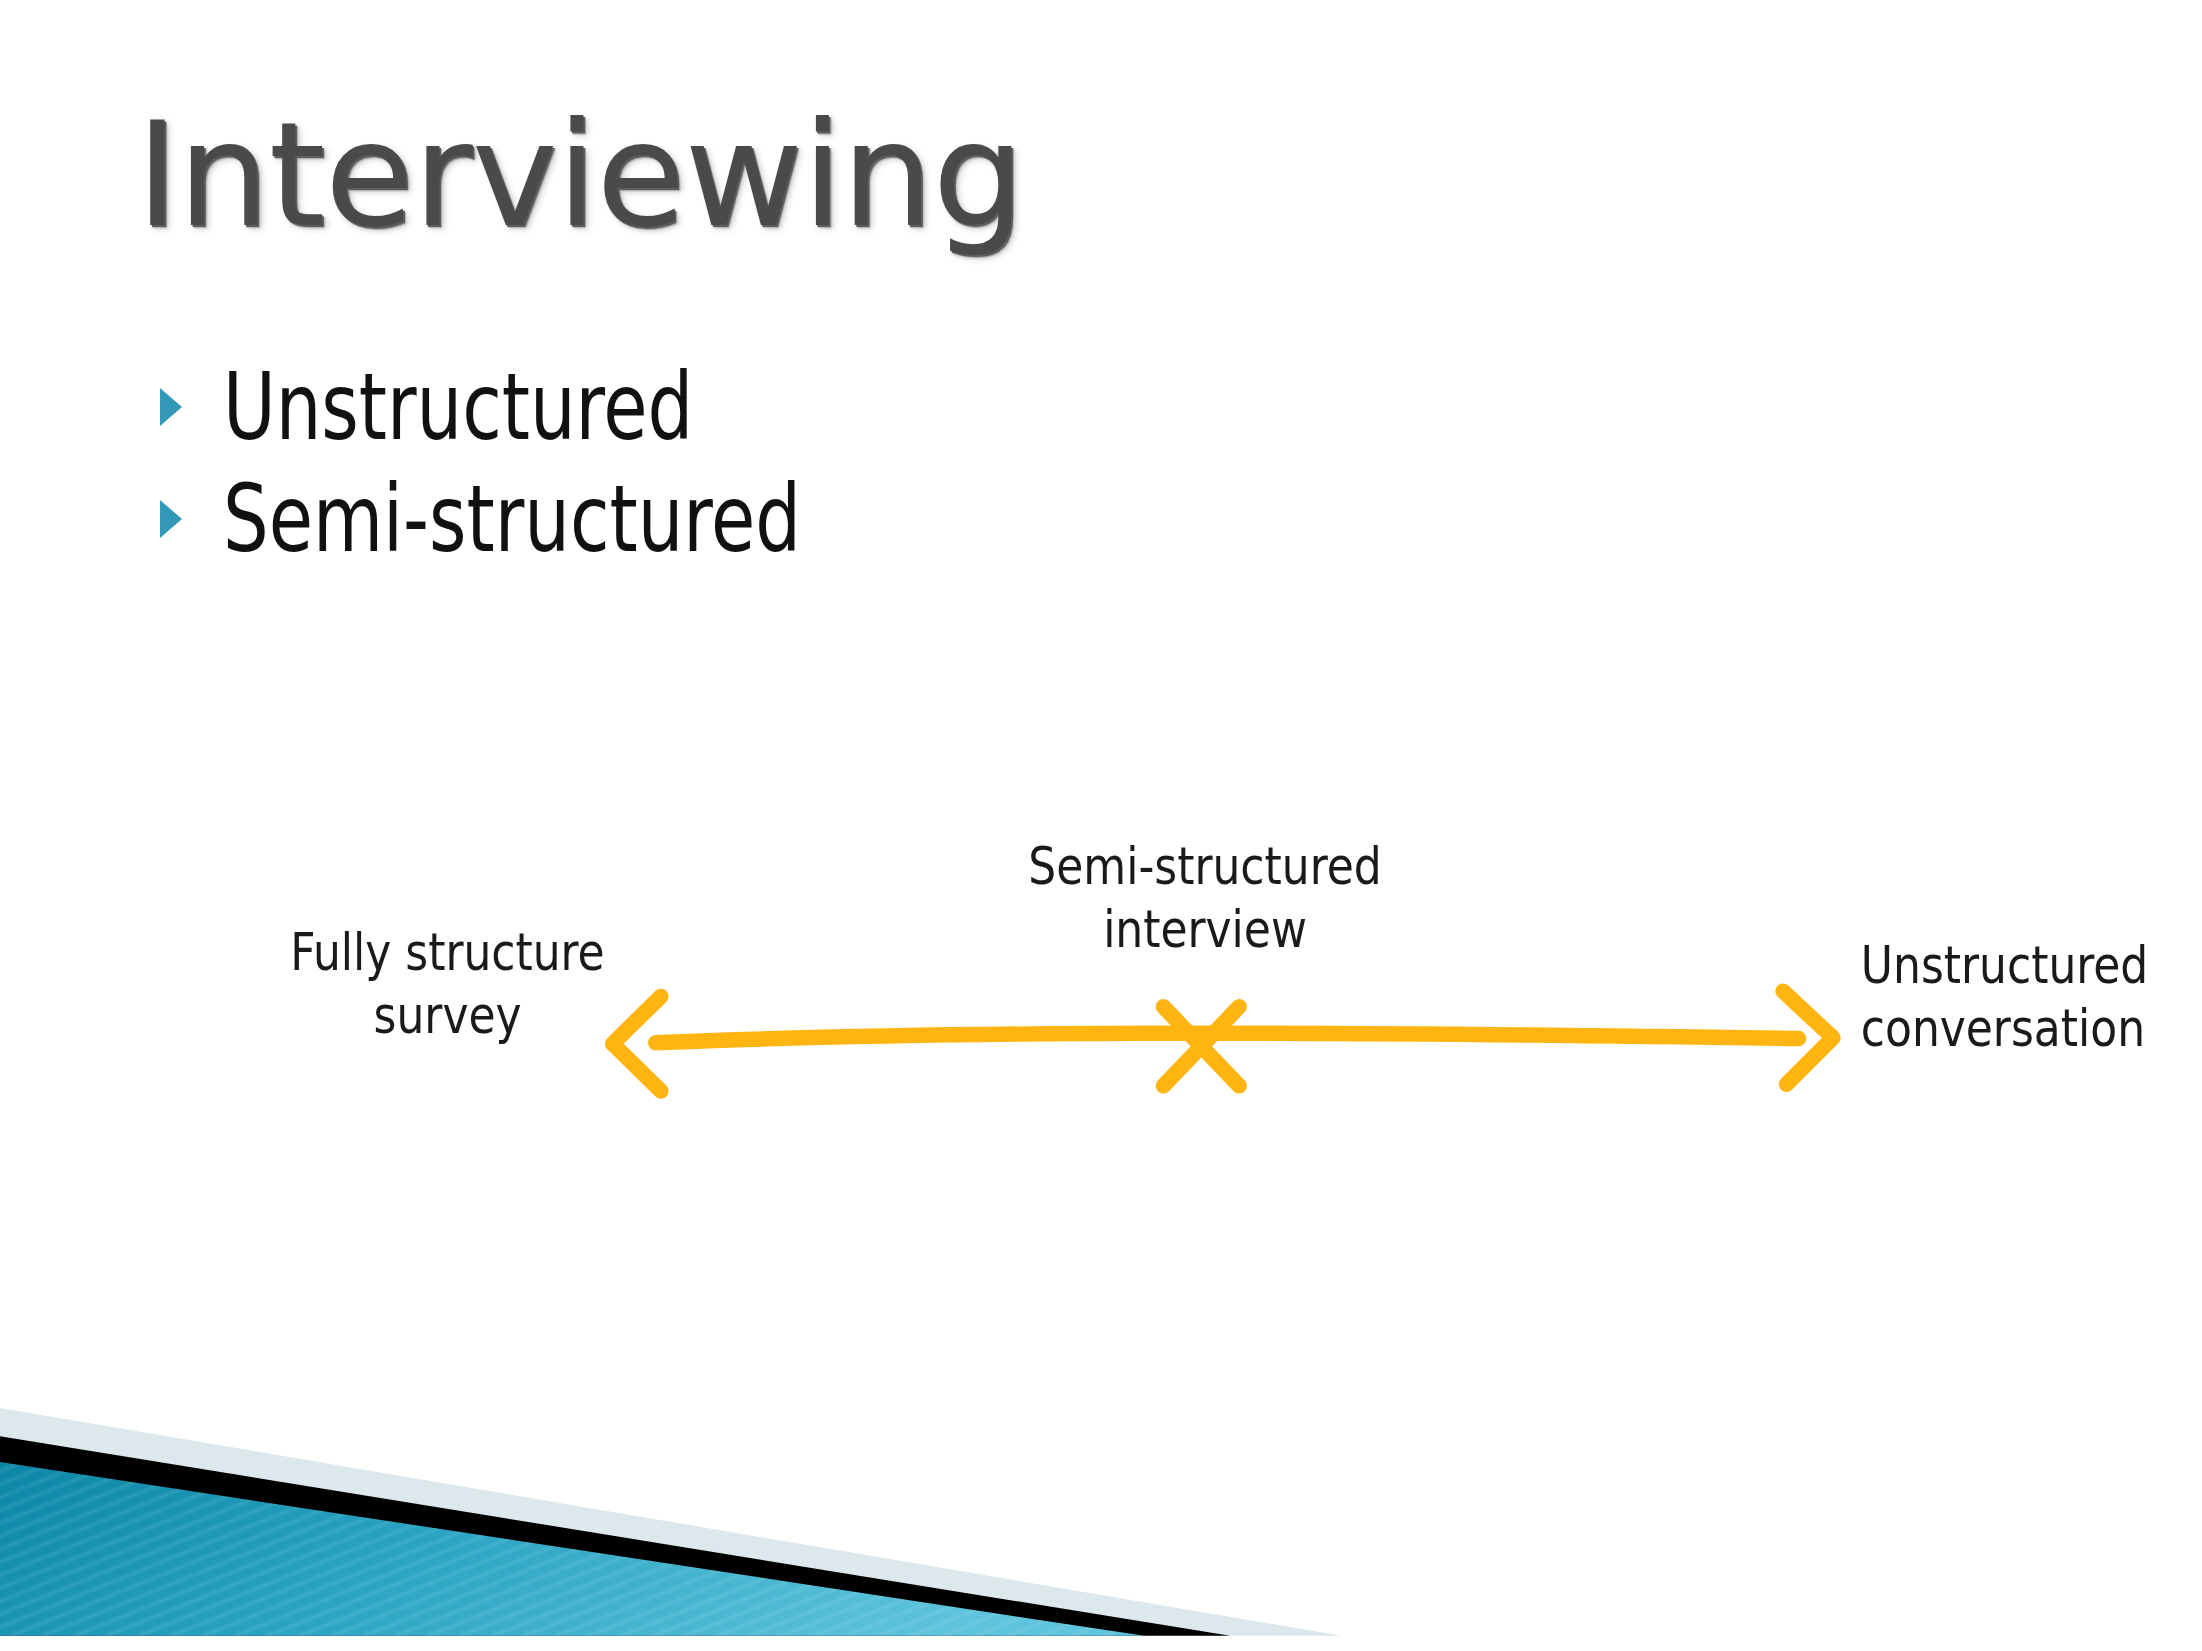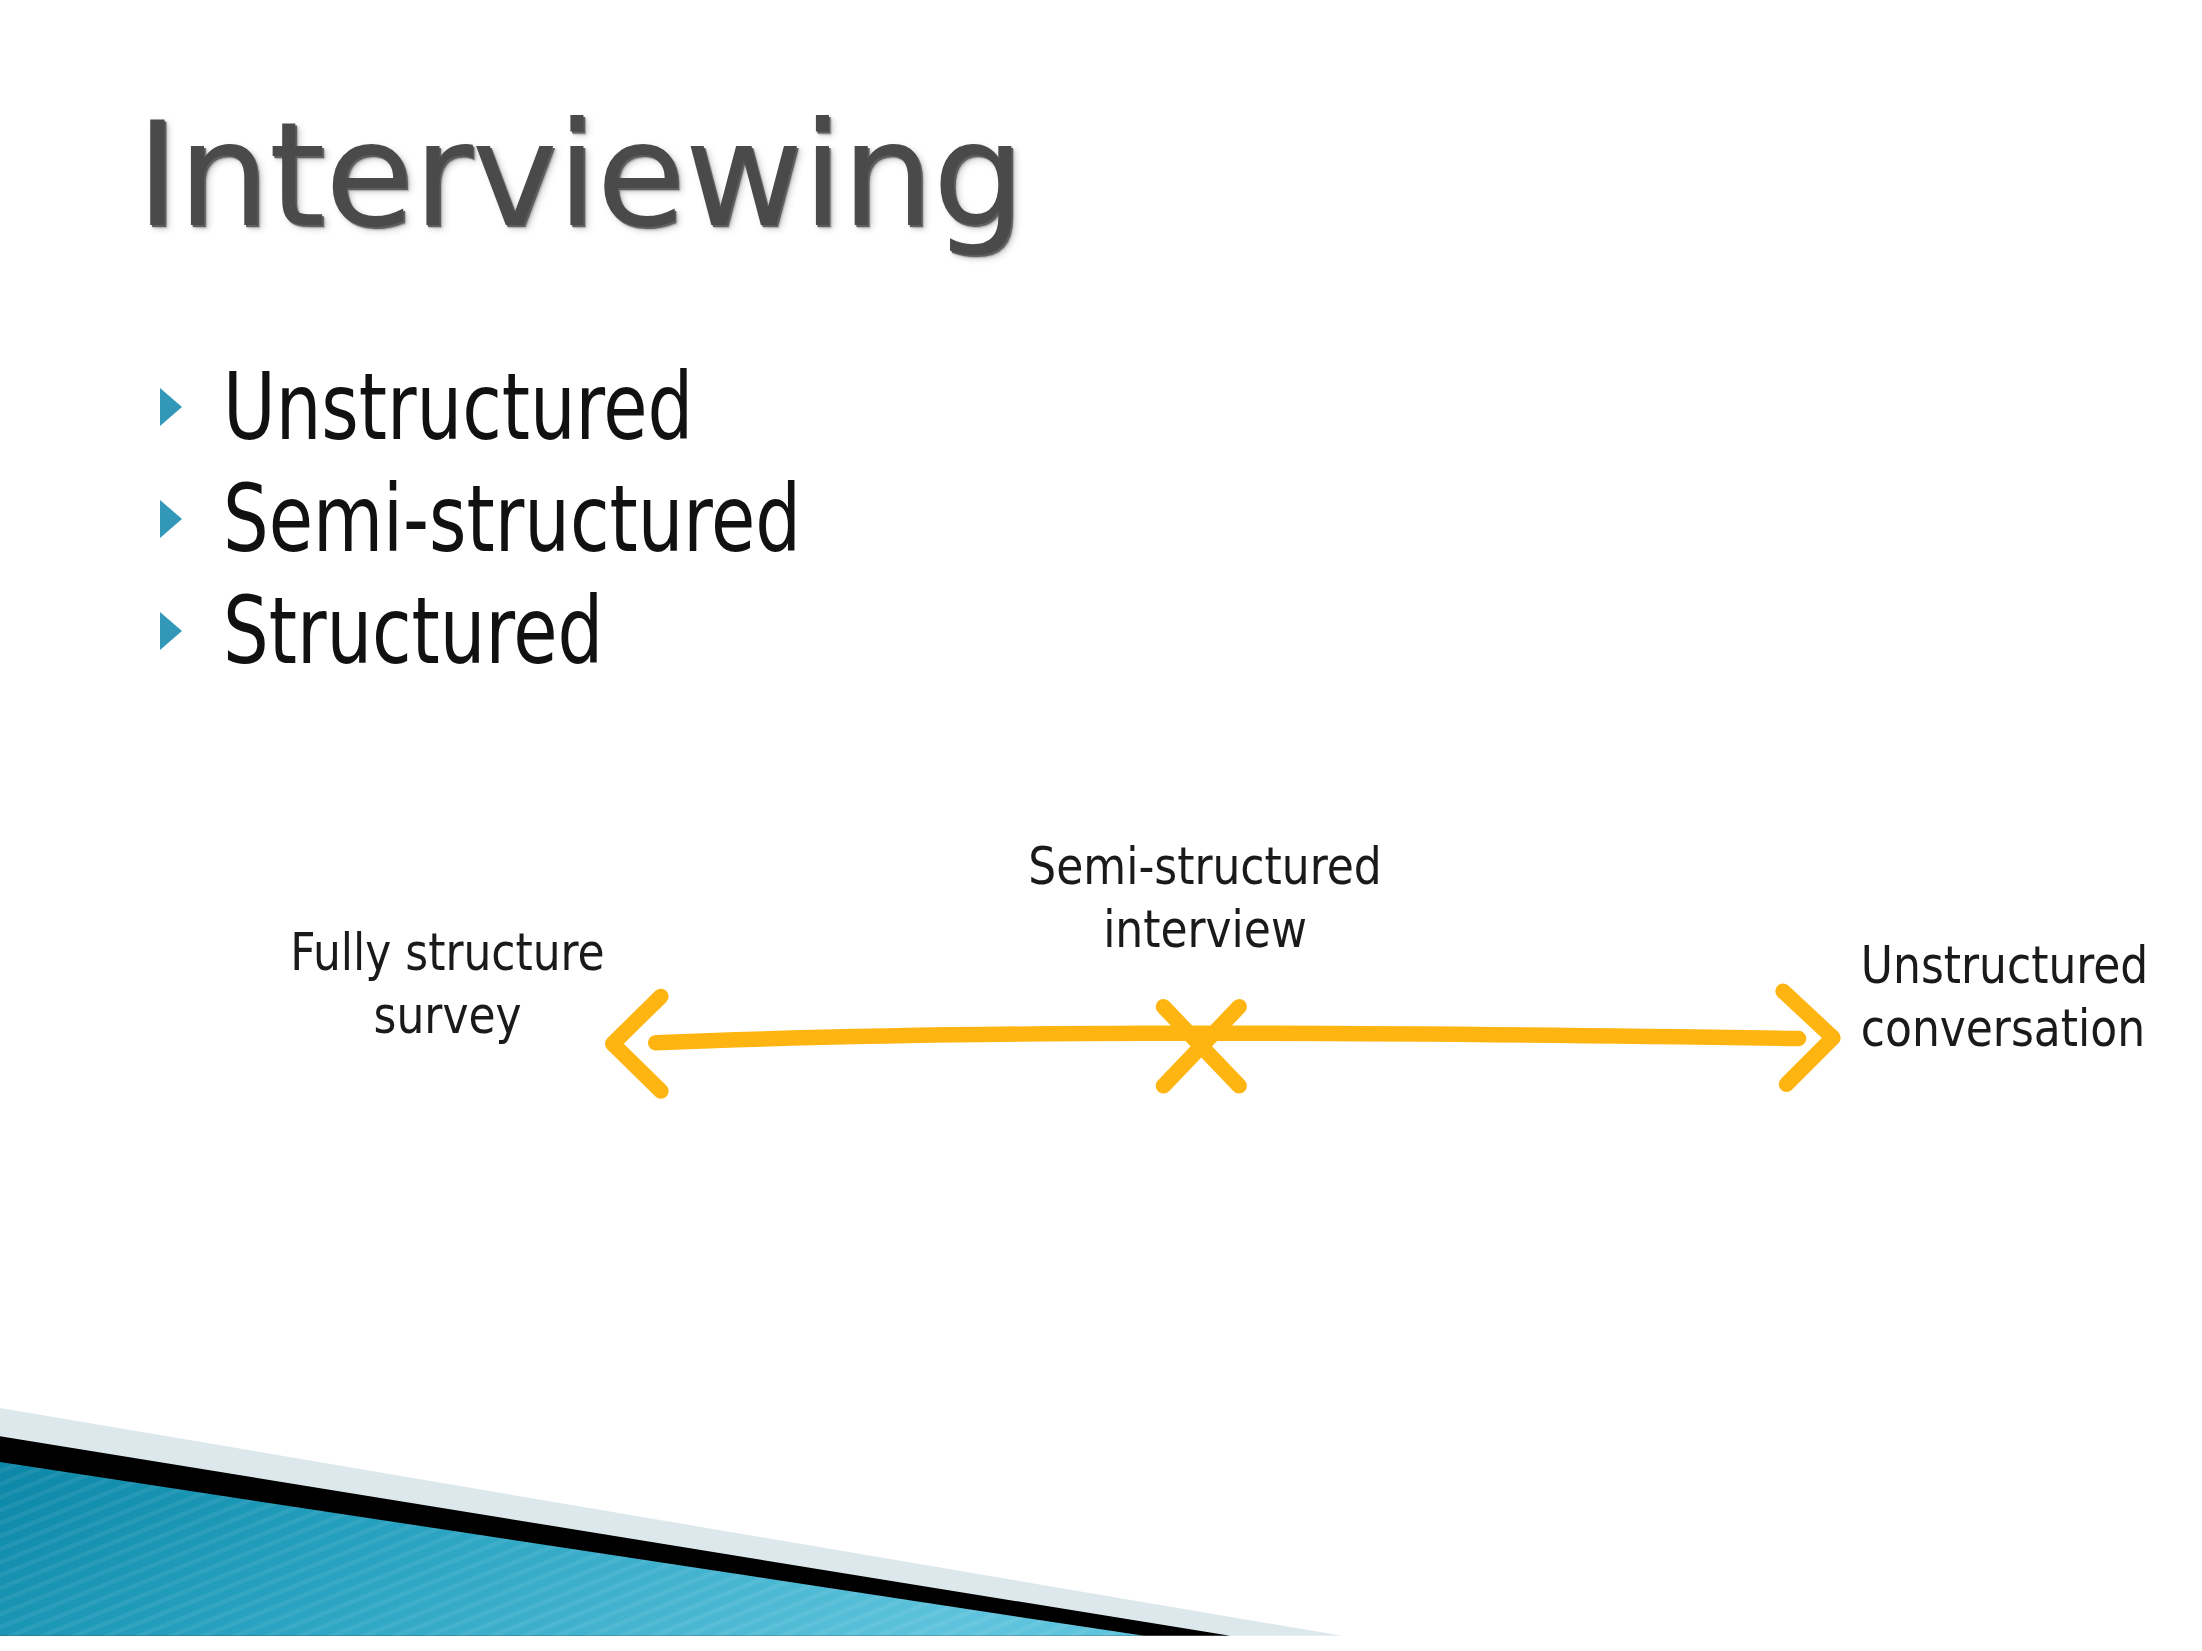--- a/index.html
+++ b/index.html
@@ -140,24 +140,20 @@
     <div class="bullet-row">
       <span class="bullet-marker"></span>
       <span class="bullet-label">Unstructured</span>
     </div>
 
     <div class="bullet-row">
       <span class="bullet-marker"></span>
       <span class="bullet-label">Semi-structured</span>
     </div>
 
-    <div class="bullet-row">
-      <span class="bullet-marker"></span>
-      <span class="bullet-label">Structured</span>
-    </div>
 
   </div>
 
   <div id="continuum">
 
     <svg width="2203" height="327" viewBox="0 0 2560 380">
 
       <path d="M 762 252 C 1100 238, 1500 238, 2090 247" fill="none" stroke="#FFB511" stroke-width="18" stroke-linecap="round"></path>
 
       <path d="M 768 198 L 712 253 L 768 308" fill="none" stroke="#FFB511" stroke-width="18" stroke-linecap="round" stroke-linejoin="round"></path>

